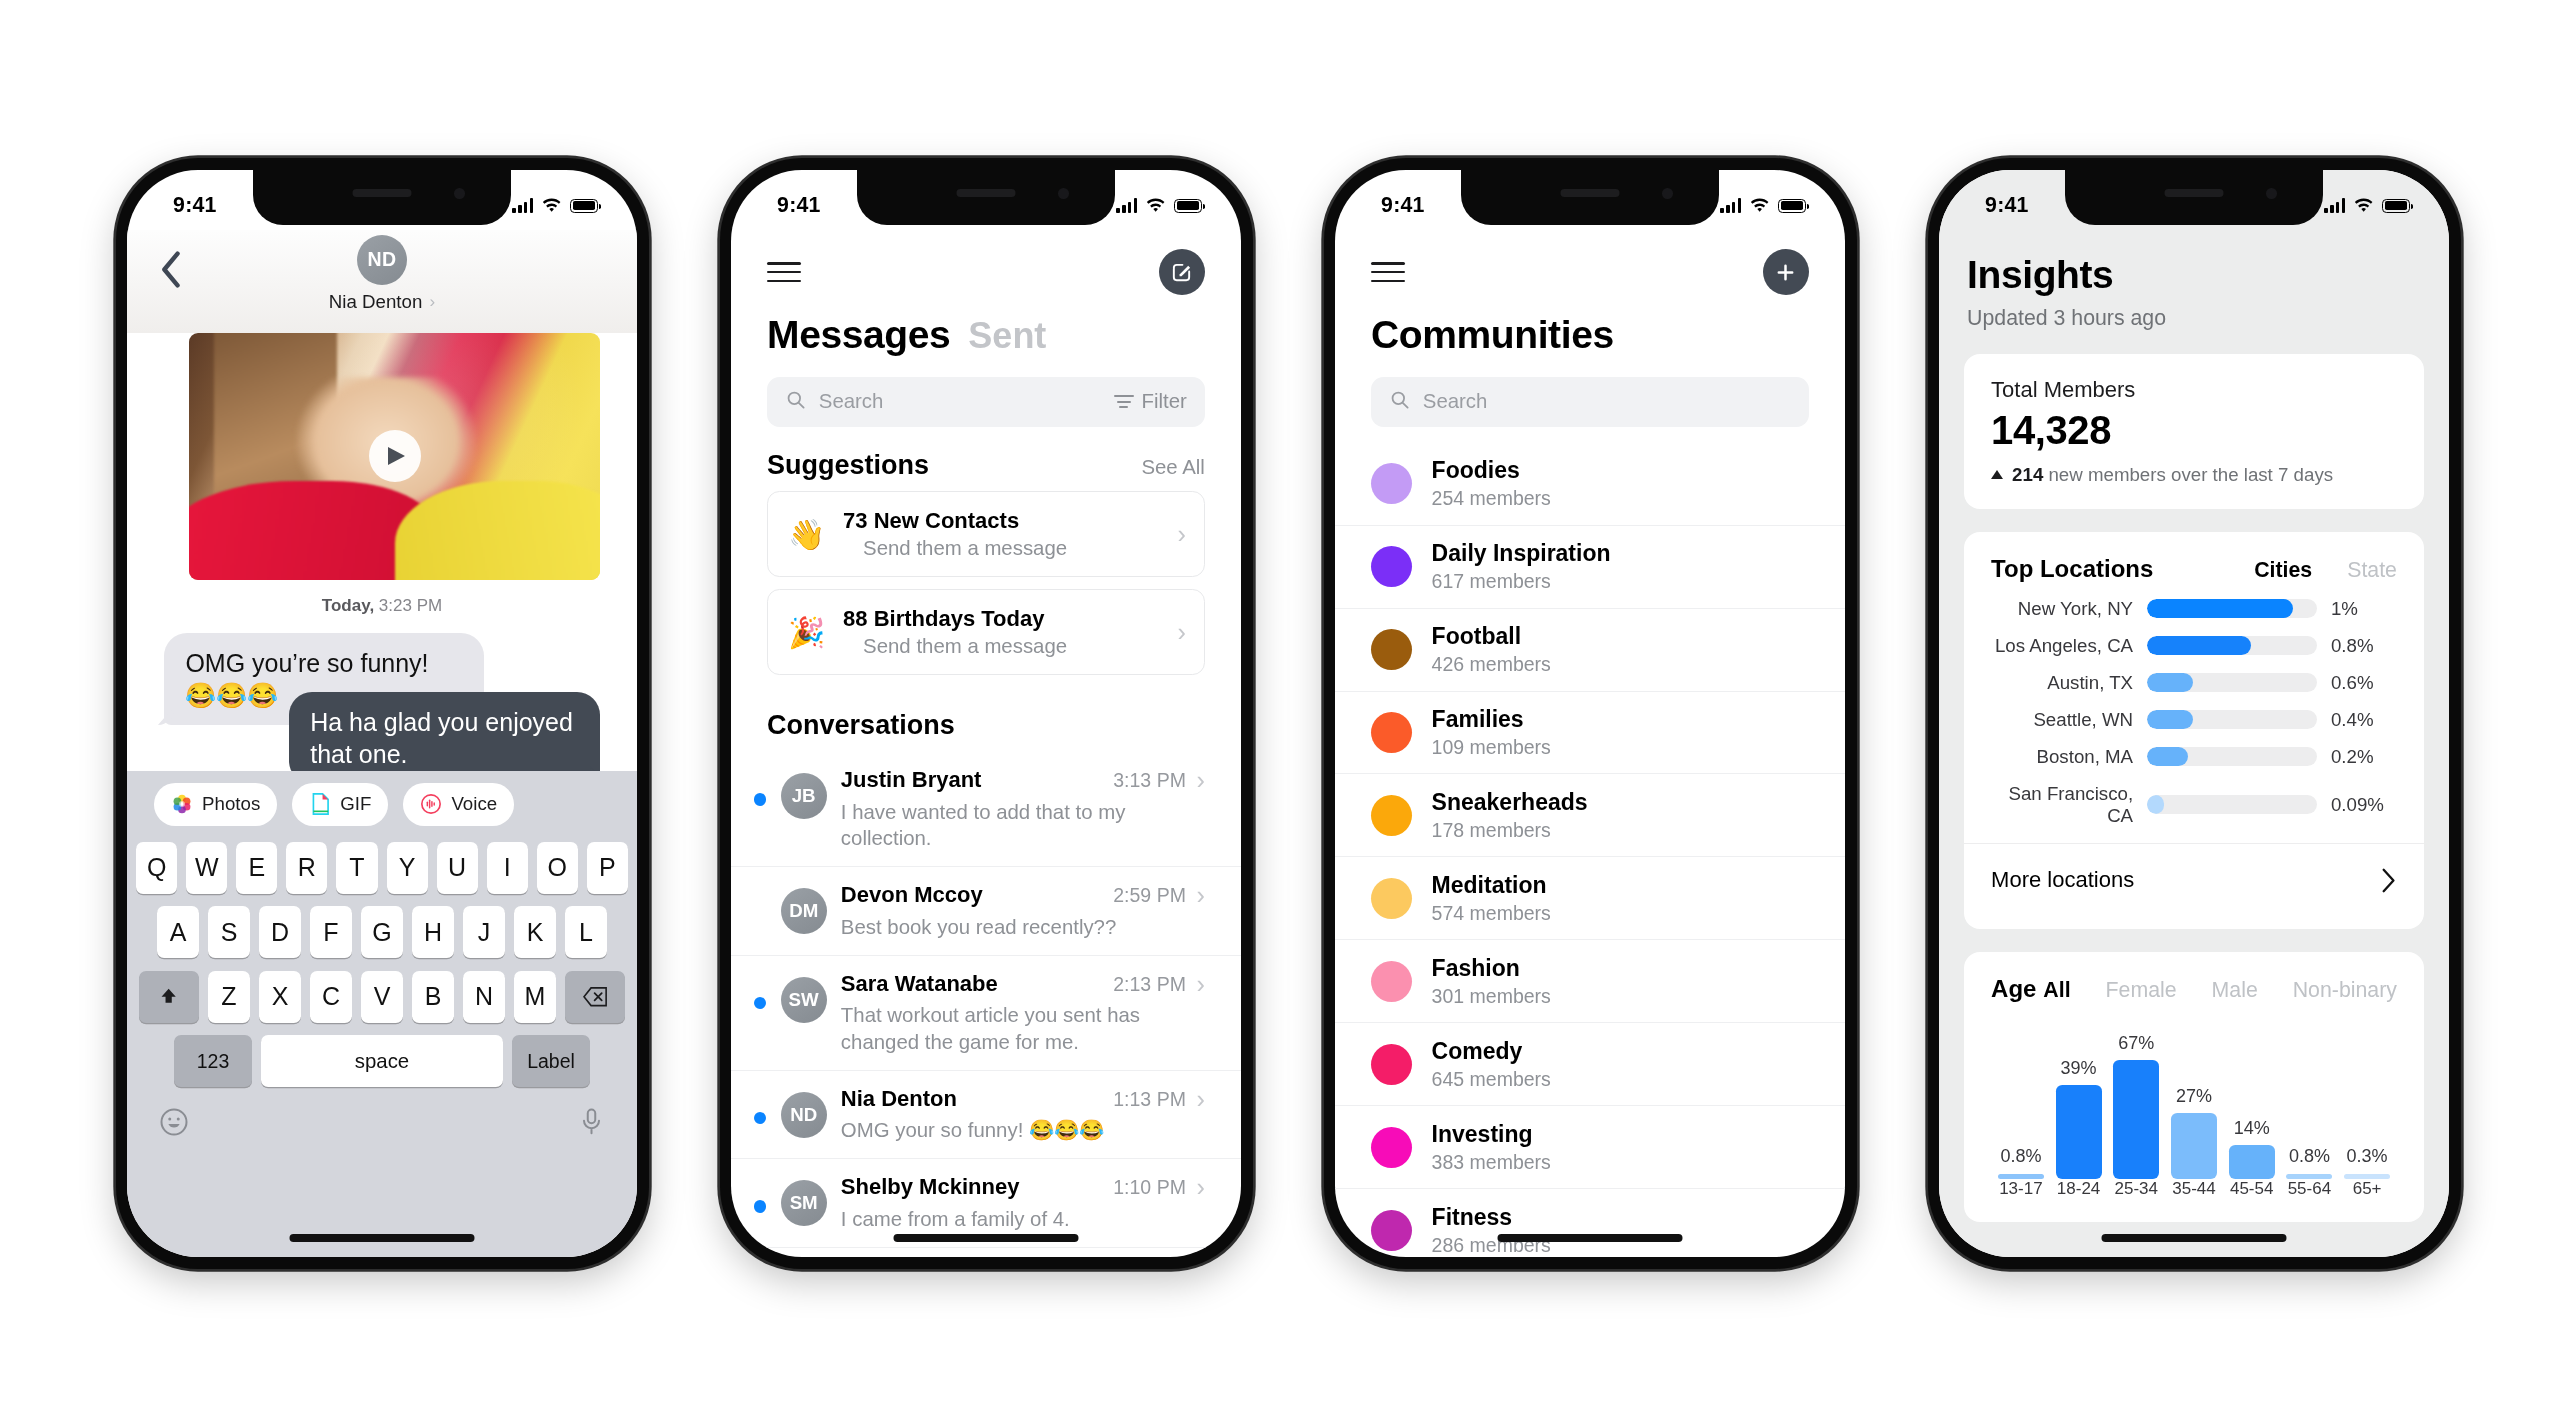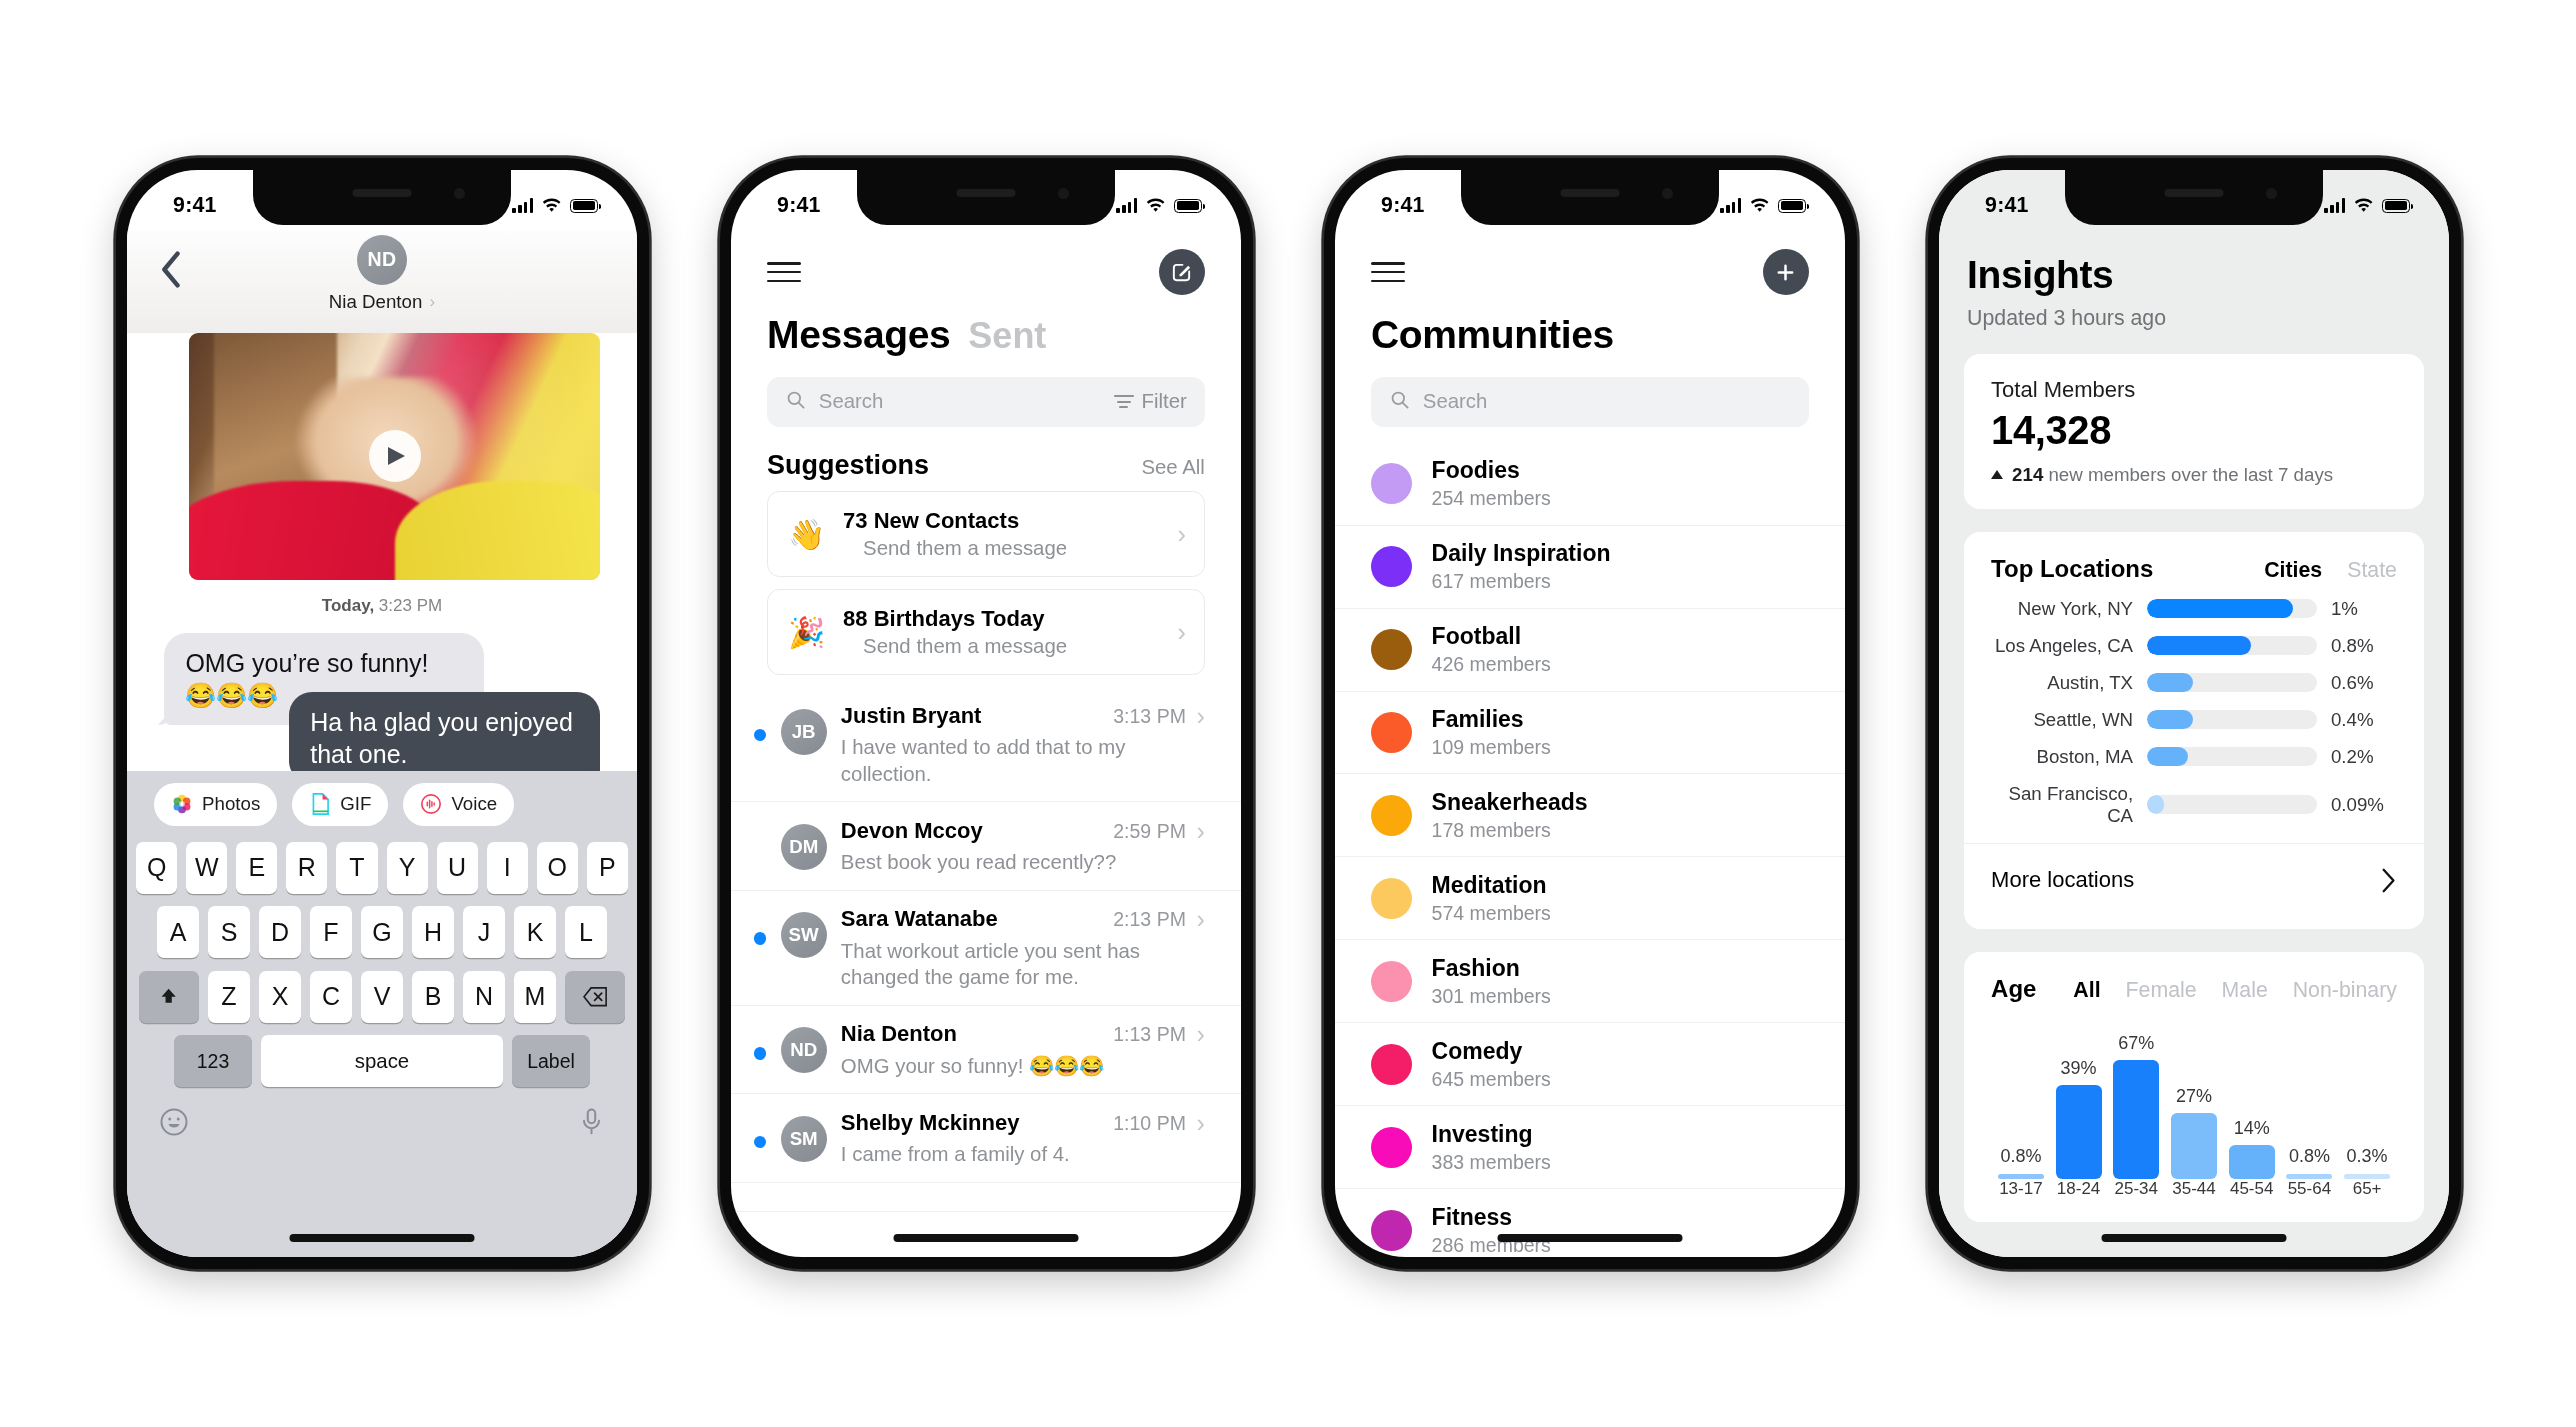--- a/index.html
+++ b/index.html
@@ -205,21 +205,21 @@
   .ins-title .sub { font-size: 21.3px; color:#6f7276; margin-top: 9px; }
   .card { background:#fff; border-radius: 16px; margin: 23px 25px 0; padding: 23px 27px; }
   .card .lbl { font-size:22px; color:#1c1c1e; }
   .card .big { font-size: 40px; font-weight:bold; color:#000; margin-top: 5.3px; letter-spacing:-0.4px; }
   .delta { display:flex; align-items:center; gap:9px; margin-top: 10.7px; font-size: 18.7px; color:#6f7276; }
   .delta b { color:#1c1c1e; font-weight:bold; }
   .tri { width:0;height:0;border-left:6.2px solid transparent;border-right:6.2px solid transparent;border-bottom:9px solid #1c1c1e;}
 
   .card-head { display:flex; align-items:baseline; justify-content:space-between; }
   .card-head .h { font-size:24px; font-weight:bold; color:#000; }
-  .segs { display:flex; gap:25px; font-size:21.3px; }
+  .segs { display:flex; gap:35px; font-size:21.3px; }
   .segs span { color:#bfc2c6; }
   .segs span.on { color:#000; font-weight:bold; }
 
   .loc-row { display:flex; align-items:center; gap:14.2px; margin-top: 15px; }
   .loc-name { width: 142px; text-align:right; font-size: 18.7px; color:#38383c; flex:0 0 auto; }
   .track { flex:1; height: 19.5px; border-radius: 9.8px; background:#ededee; overflow:hidden; }
   .track i { display:block; height:100%; border-radius: 9.8px; }
   .loc-pct { width: 66px; font-size: 18.7px; color:#38383c; flex:0 0 auto; text-align:left; }
 
   .more-row { display:flex; align-items:flex-start; justify-content:space-between; padding: 23px 27px; }
@@ -491,20 +491,23 @@
             <div class="sugg-card">
               <div class="sugg-emoji">🎉</div>
       <div class="sugg-text">
         <div class="t">88 Birthdays Today</div>
         <div class="s">Send them a message</div>
       </div>
       <div class="chev-r">›</div>
             </div>
           </div>
 
+        <div class="sect-head">
+          <h2>Conversations</h2>
+        </div>
         <div id="conv-list">
             <div class="conv">
               <div class="dot "></div>
       <div class="avatar">JB</div>
       <div class="conv-main">
         <div class="conv-top">
           <span class="conv-name">Justin Bryant</span>
           <span class="conv-right">
             <span class="conv-time">3:13 PM</span>
             <span class="chev-r">›</span>

